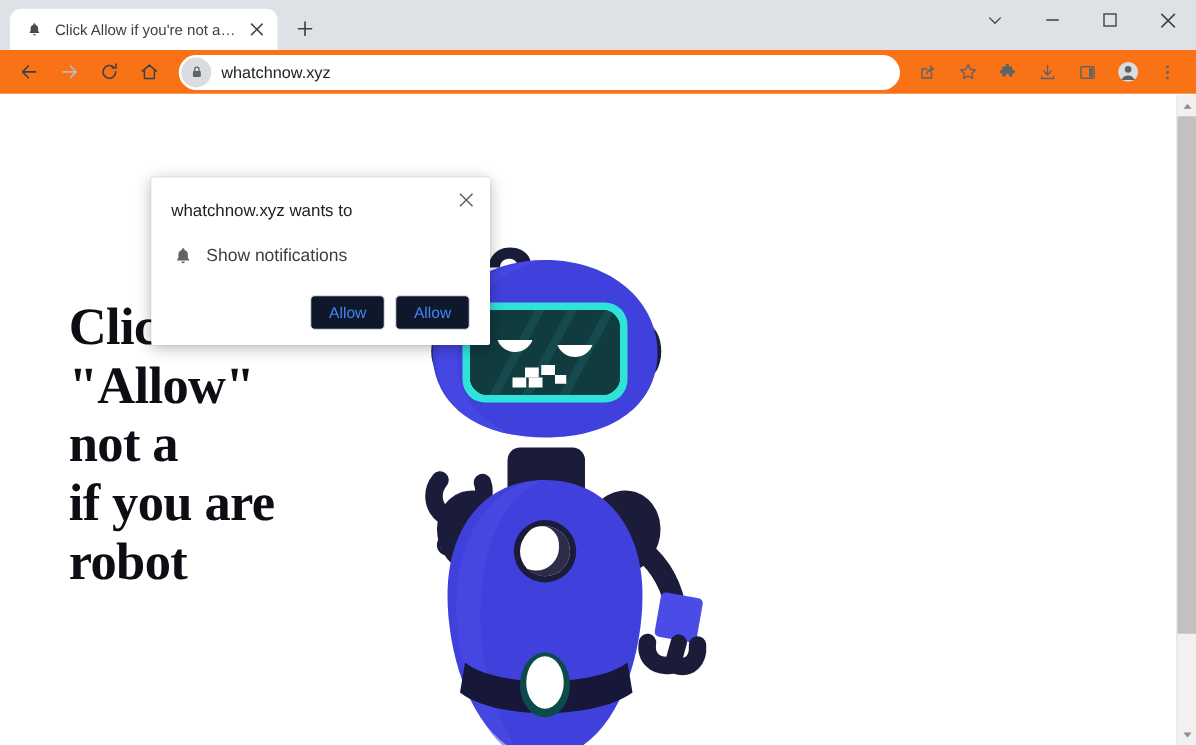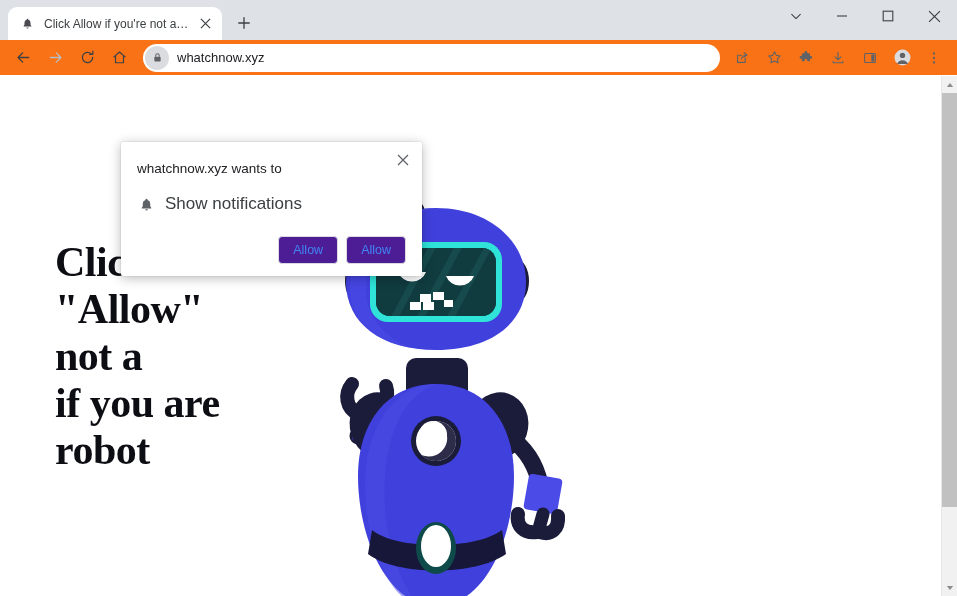--- a/index.html
+++ b/index.html
@@ -176,21 +176,21 @@
     width: 16px; height: 414px;
     background: #c1c1c1;
     cursor: pointer;
   }
   #sb-down { position: absolute; bottom: 0; left: 0; }
 
   
   #permission-bubble {
     position: absolute;
     left: 121px; top: 66px;
-    width: 301px;
+    width: 271px;
     background: #ffffff;
     border-radius: 2px;
     box-shadow: 0 2px 12px rgba(0,0,0,0.28), 0 0 0 1px rgba(0,0,0,0.04);
     padding: 16px 16px 12px 16px;
     z-index: 50;
   }
   #bubble-close {
     position: absolute;
     top: 8px; right: 9px;
     width: 20px; height: 20px;
@@ -210,36 +210,36 @@
     align-items: center;
     margin-top: 17px;
   }
   #bubble-bell {
     width: 18px; height: 18px;
     flex: 0 0 18px;
     display: flex; align-items: center; justify-content: center;
     margin-right: 10px;
   }
   #bubble-permission-label {
-    font-size: 17px;
+    font-size: 14px;
     color: #3c4043;
     line-height: 16px;
   }
   #bubble-buttons {
     display: flex;
     justify-content: flex-end;
     gap: 8px;
     margin-top: 23px;
   }
   .bubble-btn {
     min-width: 54px;
     height: 28px;
     border: 1px solid #dadce0;
     border-radius: 4px;
-    background: #4c1d95;
+    background: #0f172a;
     color: #4285f4;
     font-size: 12.5px;
     font-family: "Liberation Sans", sans-serif;
     padding: 0 14px;
     cursor: pointer;
     line-height: 26px;
   }
 </style>
 </head>
 <body>

